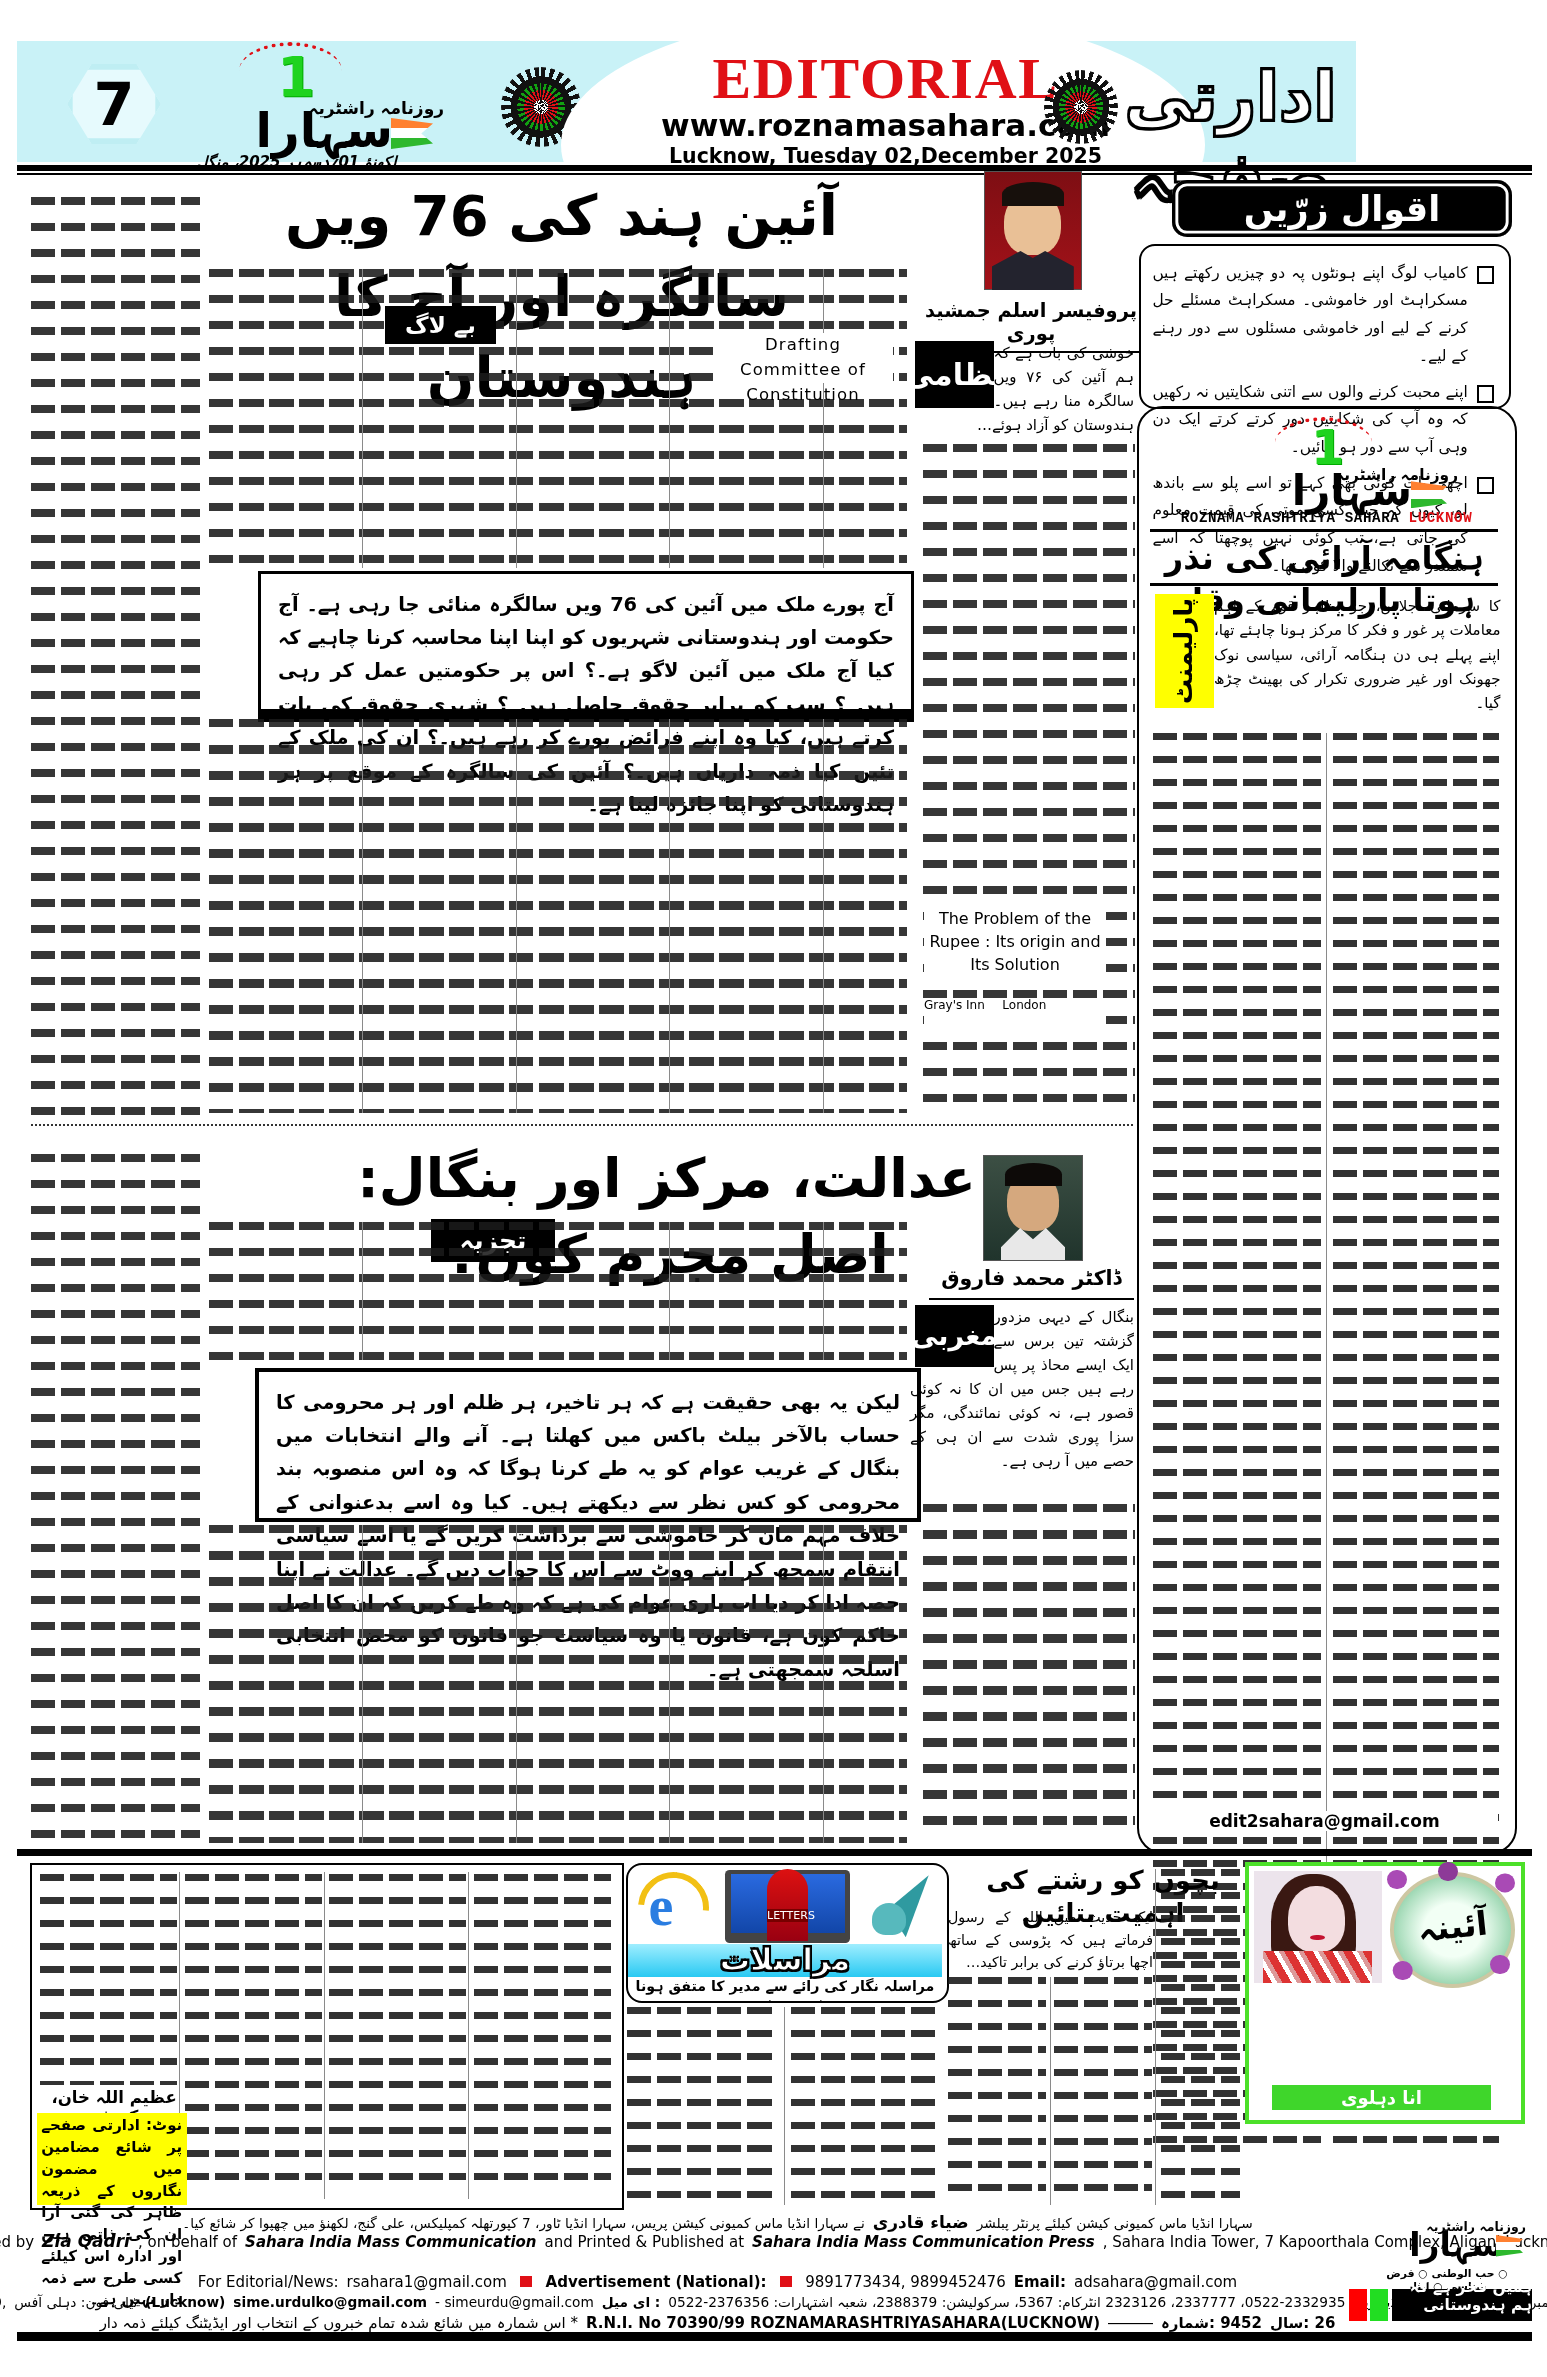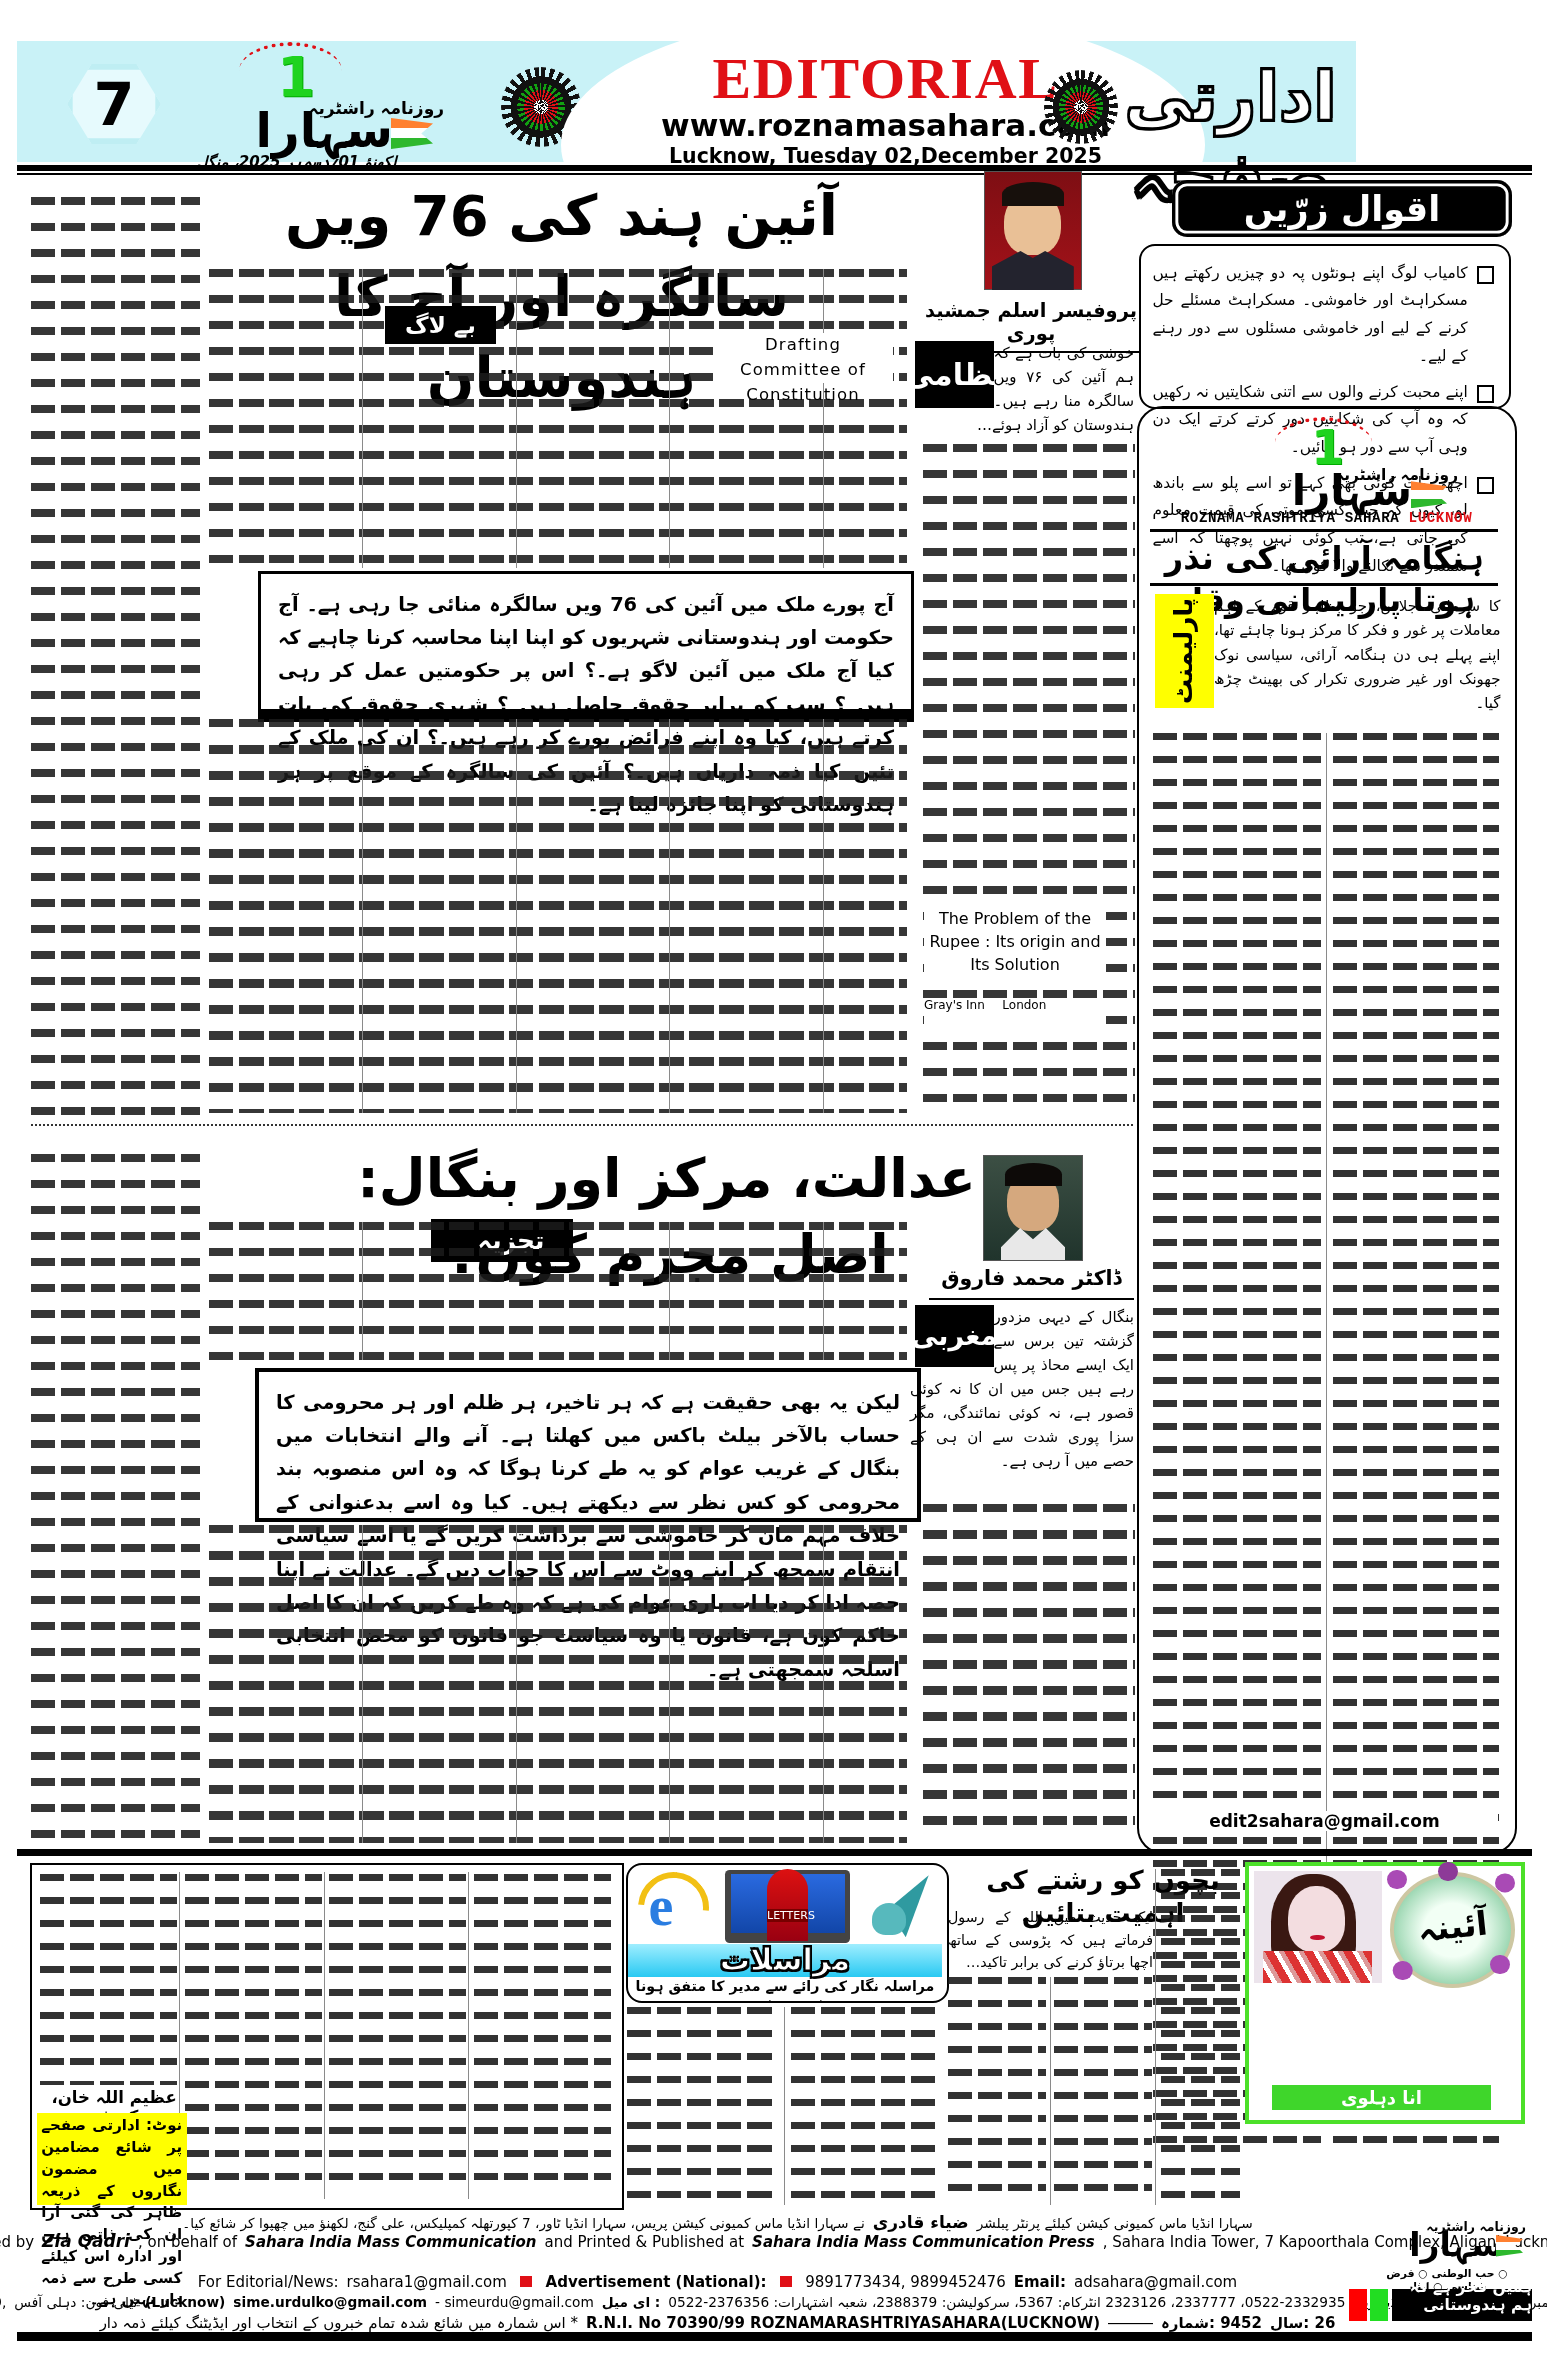--- a/index.html
+++ b/index.html
@@ -180,21 +180,21 @@
 
   <div class="abs ur ctr b" style="left:353px;top:1141px;width:627px;font-size:54px;line-height:1.4;">عدالت، مرکز اور بنگال: اصل مجرم کون؟</div>
 
   <div class="abs" style="left:983px;top:1155px;width:98px;height:104px;background:linear-gradient(#3c4f44,#20342c);border:1.1px solid #555;">
     <div class="photoface" style="left:23px;top:16px;width:52px;height:59px;background:#d5a87e;"></div>
     <div class="abs" style="left:20.5px;top:6.8px;width:57px;height:23px;background:#0d0a08;border-radius:50% 50% 0 0;"></div>
     <div class="abs" style="left:17px;top:72px;width:64px;height:32px;background:#e8e8e8;clip-path:polygon(0 60%,30% 0,50% 35%,70% 0,100% 60%,100% 100%,0 100%);"></div>
   </div>
   <div class="abs ur ctr b" style="left:929px;top:1266px;width:205px;font-size:20.5px;border-bottom:2.8px solid #000;padding-bottom:8px;">ڈاکٹر محمد فاروق</div>
 
-  <div class="abs blackbox ur" style="left:431px;top:1219px;width:124px;height:43px;padding-left:18px;">
+  <div class="abs blackbox ur" style="left:431px;top:1219px;width:124px;height:43px;">
     <span style="font-size:25px;letter-spacing:8px;">تجزیہ</span>
   </div>
 
   <div class="abs ur" style="left:910px;top:1305px;width:224px;height:171px;font-size:15px;line-height:1.6;text-align:justify;">
     <span class="dropbox ur" style="float:left;width:79px;height:62px;font-size:27px;margin:0 0 4.6px 4.6px;">مغربی</span>
     <span>بنگال کے دیہی مزدور گزشتہ تین برس سے ایک ایسے محاذ پر پس رہے ہیں جس میں ان کا نہ کوئی قصور ہے، نہ کوئی نمائندگی، مگر سزا پوری شدت سے ان ہی کے حصے میں آ رہی ہے۔</span>
   </div>
 
   <div class="abs sim" style="left:31px;top:1154px;width:169px;height:688px;"></div>
   <div class="abs sim" style="left:209px;top:1222px;width:698px;height:138px;"></div>

